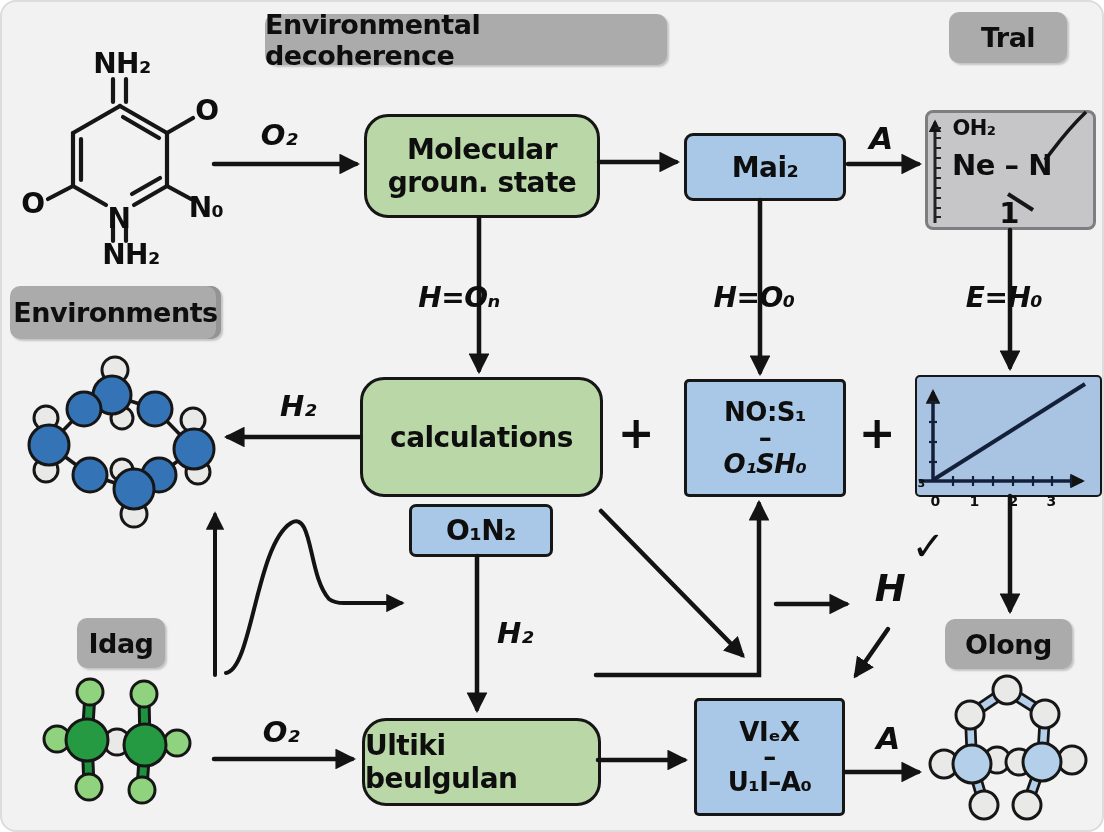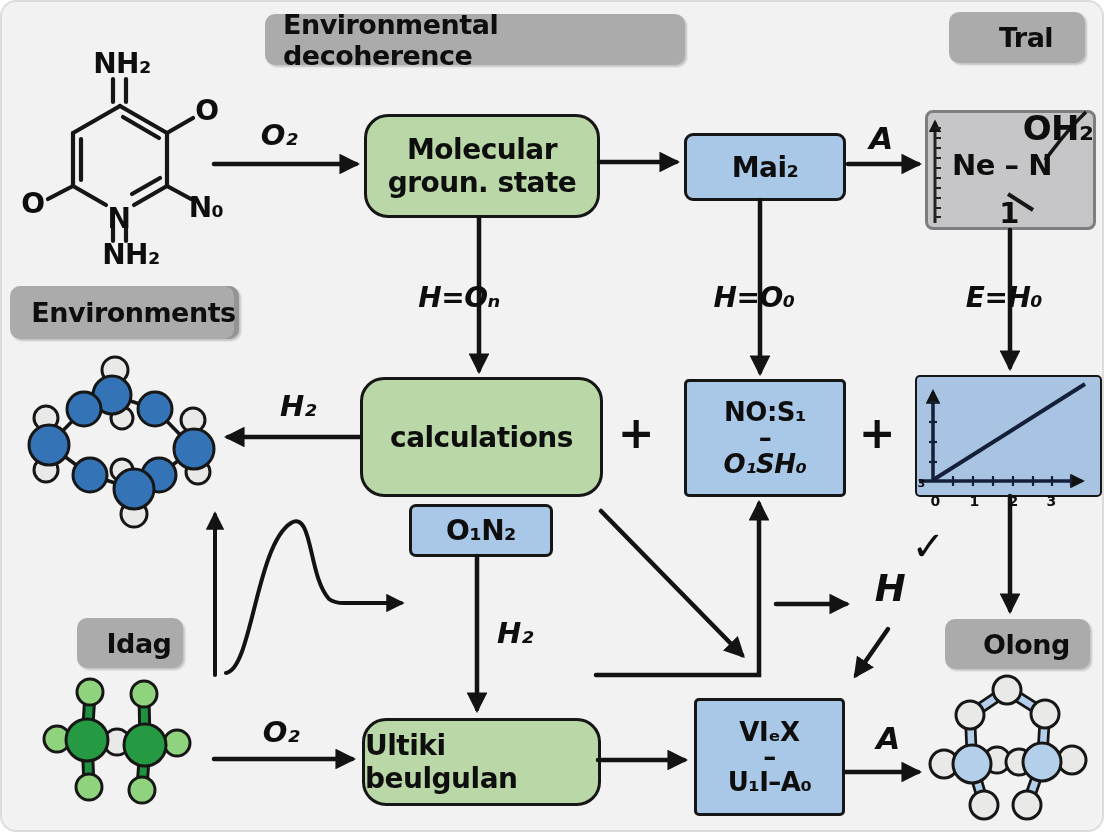--- a/index.html
+++ b/index.html
@@ -8,21 +8,20 @@
     background:#f2f2f3;border:2px solid #dcdcdc;border-radius:16px;
     font-family:"DejaVu Sans","Liberation Sans",sans-serif;color:#111;
     box-sizing:border-box;
   }
   svg.layer{position:absolute;left:0;top:0;pointer-events:none;z-index:3;}
   .banner{
     position:absolute;z-index:2;background:#ababab;color:#0e0e0e;
     border-radius:10px;display:flex;align-items:center;justify-content:center;
     font-weight:700;font-size:27px;box-shadow:2px 2px 2px rgba(110,110,110,.35);
     letter-spacing:-0.5px;
-    padding-left:18px;
   }
   .node{
     position:absolute;z-index:2;display:flex;flex-direction:column;
     align-items:center;justify-content:center;font-weight:700;color:#0e0e0e;
     letter-spacing:-0.5px;
   }
   .green{background:#b9d7a7;border:3px solid #161616;border-radius:24px;}
   .blue{background:#a9c7e6;border:3px solid #161616;border-radius:9px;}
   .bluesq{background:#a9c7e6;border:3px solid #161616;border-radius:5px;}
   .graybox{background:#c6c6c8;border:3px solid #7e7e80;border-radius:8px;}
@@ -50,21 +49,21 @@
   <div class="banner" style="left:943px;top:617px;width:127px;height:50px;">Olong</div>
 
   <div class="node green" style="left:362px;top:112px;width:230px;height:98px;">
     <div class="l1">Molecular</div>
     <div class="l1">groun. state</div>
   </div>
 
   <div class="node blue l1" style="left:682px;top:131px;width:156px;height:62px;">Mai₂</div>
 
   <div class="node graybox" style="left:923px;top:108px;width:165px;height:114px;"></div>
-  <div class="lbl" style="left:1056px;top:126px;font-size:34px;">OH₂</div>
+  <div class="lbl" style="left:972px;top:126px;font-size:21px;">OH₂</div>
   <div class="lbl" style="left:1000px;top:163px;font-size:29px;">Ne – N</div>
   <div class="lbl" style="left:1007px;top:211px;font-size:29px;">1</div>
 
   <div class="node green" style="left:358px;top:375px;width:237px;height:114px;">
     <div class="l1">calculations</div>
   </div>
 
   <div class="node bluesq" style="left:682px;top:377px;width:156px;height:112px;">
     <div class="l2">NO:S₁</div>
     <div class="l2" style="line-height:22px;">–</div>

